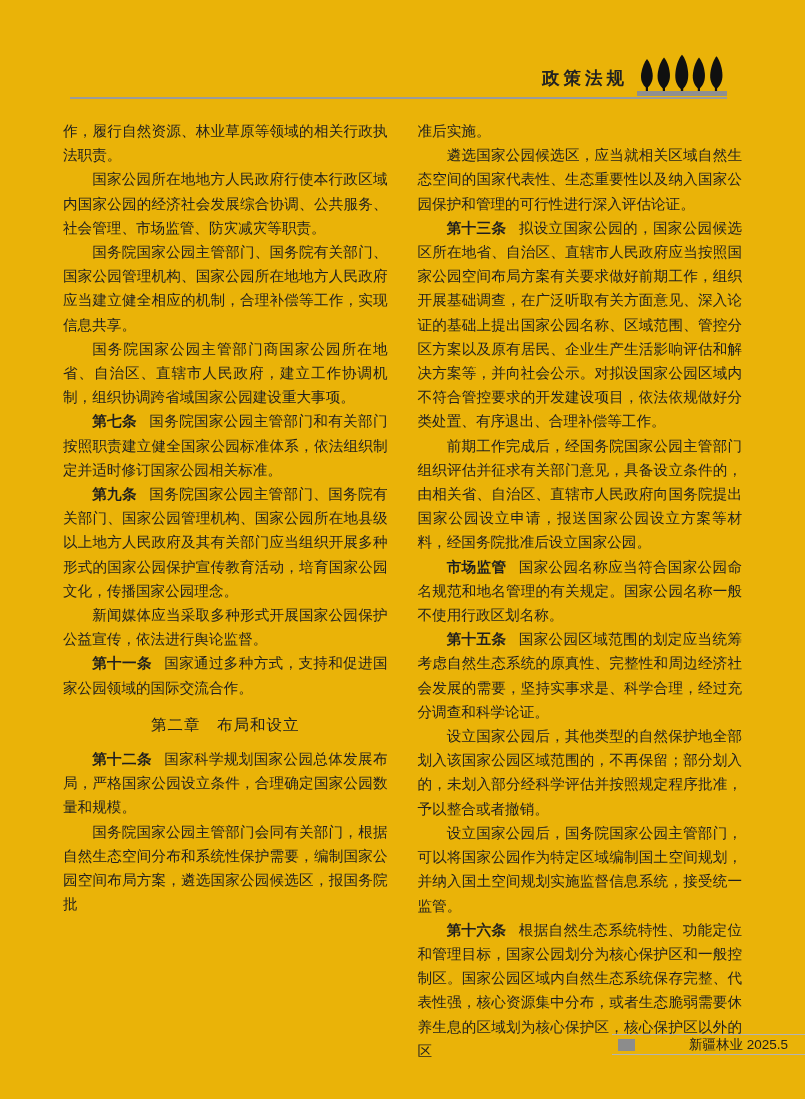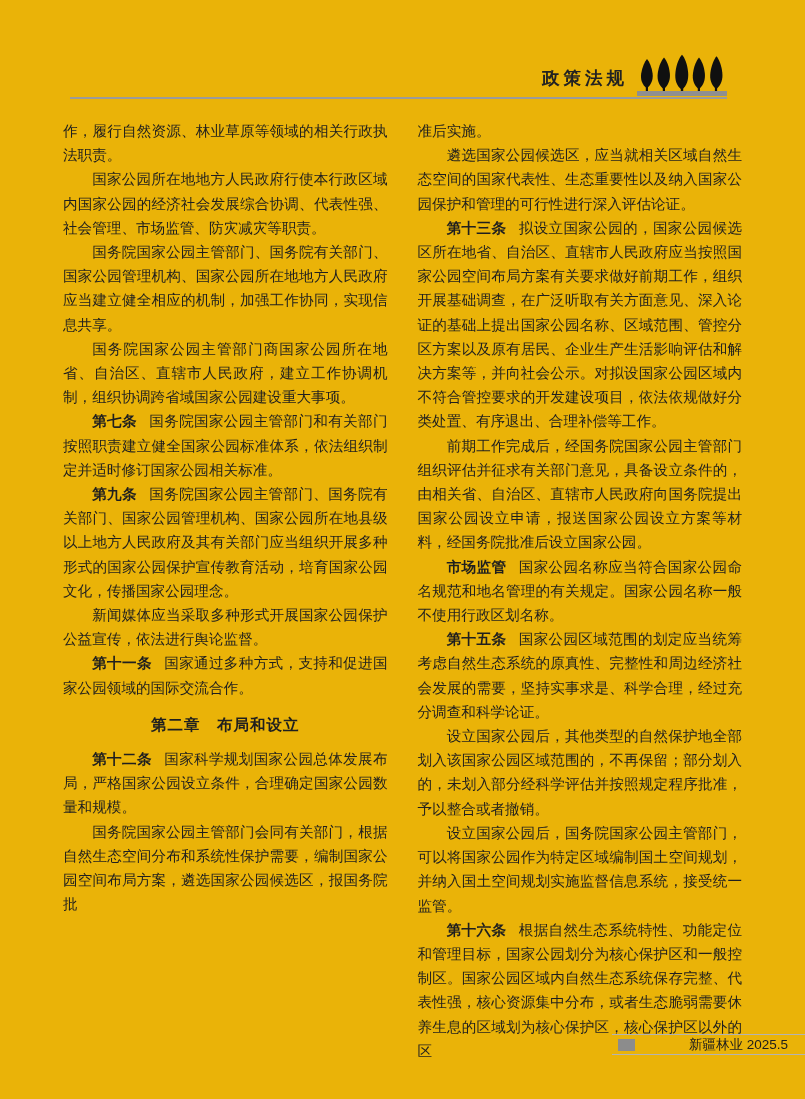--- a/index.html
+++ b/index.html
@@ -67,21 +67,21 @@
     margin: 0;
     font-size: 14.6px;
     line-height: 24.2px;
     text-align: justify;
     color: #1f1f1f;
   }
   .col p.indent { text-indent: 2em; }
   .col p.chapter {
     text-align: center;
     text-indent: 0;
-    font-weight: 700;
+    font-weight: 400;
     font-size: 15.5px;
     margin: 13px 0 10px 0;
     letter-spacing: 1px;
   }
   .col p b.lead {
     font-weight: 700;
     margin-right: 0.85em;
   }
 
   
@@ -149,22 +149,22 @@
           </g>
         </svg>
         <span class="tree-bar"></span>
       </span>
     </div>
   </div>
 
   <div class="columns">
     <section class="col" id="col-left">
         <p class="">作，履行自然资源、林业草原等领域的相关行政执法职责。</p>
-        <p class="indent">国家公园所在地地方人民政府行使本行政区域内国家公园的经济社会发展综合协调、代表性强、社会管理、市场监管、防灾减灾等职责。</p>
-        <p class="indent">国务院国家公园主管部门、国务院有关部门、国家公园管理机构、国家公园所在地地方人民政府应当建立健全相应的机制，加强工作协同，实现信息共享。</p>
+        <p class="indent">国家公园所在地地方人民政府行使本行政区域内国家公园的经济社会发展综合协调、公共服务、社会管理、市场监管、防灾减灾等职责。</p>
+        <p class="indent">国务院国家公园主管部门、国务院有关部门、国家公园管理机构、国家公园所在地地方人民政府应当建立健全相应的机制，合理补偿等工作，实现信息共享。</p>
         <p class="indent">国务院国家公园主管部门商国家公园所在地省、自治区、直辖市人民政府，建立工作协调机制，组织协调跨省域国家公园建设重大事项。</p>
         <p class="indent"><b class="lead">第七条</b>国务院国家公园主管部门和有关部门按照职责建立健全国家公园标准体系，依法组织制定并适时修订国家公园相关标准。</p>
         <p class="indent"><b class="lead">第九条</b>国务院国家公园主管部门、国务院有关部门、国家公园管理机构、国家公园所在地县级以上地方人民政府及其有关部门应当组织开展多种形式的国家公园保护宣传教育活动，培育国家公园文化，传播国家公园理念。</p>
         <p class="indent">新闻媒体应当采取多种形式开展国家公园保护公益宣传，依法进行舆论监督。</p>
         <p class="indent"><b class="lead">第十一条</b>国家通过多种方式，支持和促进国家公园领域的国际交流合作。</p>
         <p class="chapter">第二章　布局和设立</p>
         <p class="indent"><b class="lead">第十二条</b>国家科学规划国家公园总体发展布局，严格国家公园设立条件，合理确定国家公园数量和规模。</p>
         <p class="indent">国务院国家公园主管部门会同有关部门，根据自然生态空间分布和系统性保护需要，编制国家公园空间布局方案，遴选国家公园候选区，报国务院批</p>
       </section>
     <section class="col" id="col-right">

